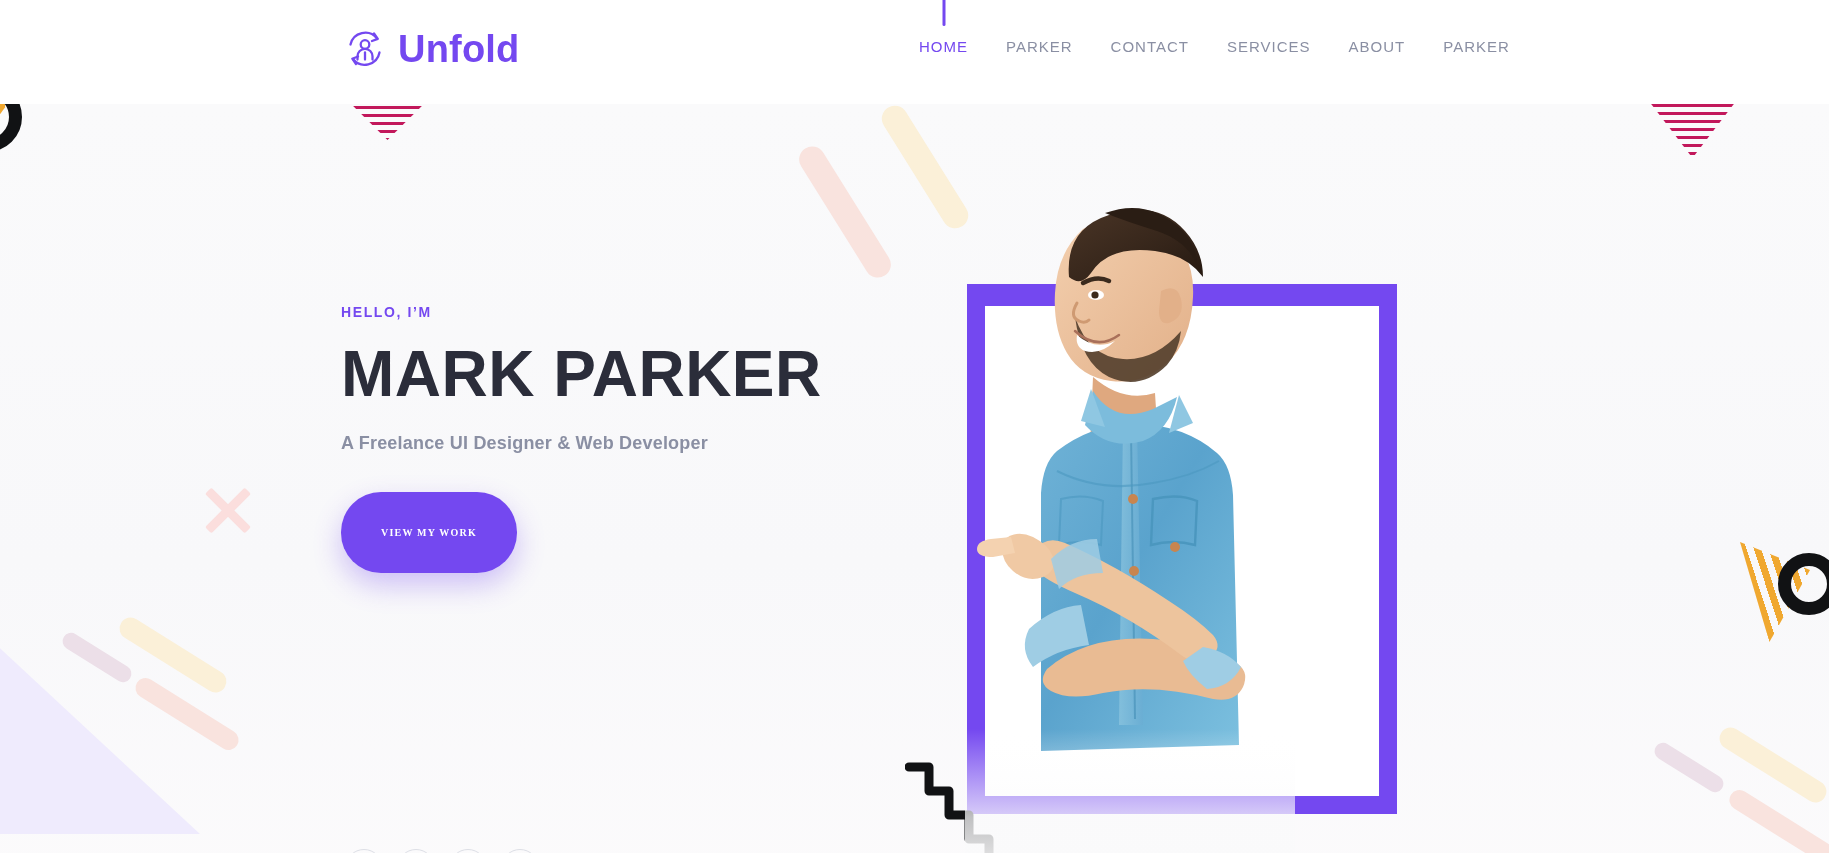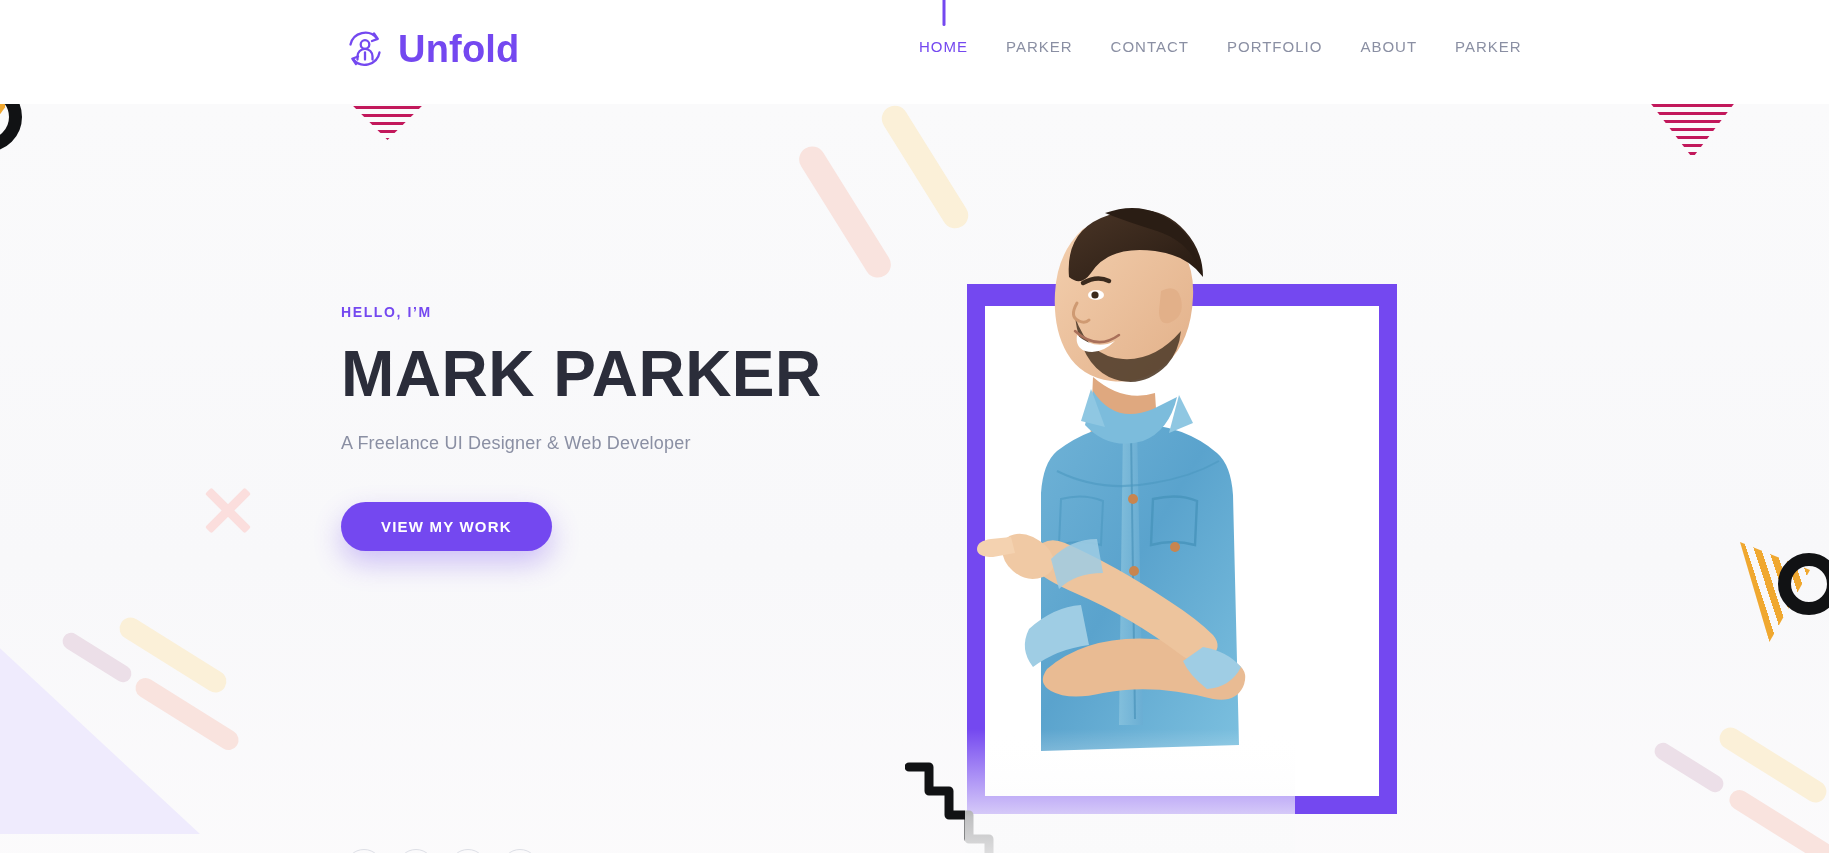--- a/index.html
+++ b/index.html
@@ -80,29 +80,29 @@
   .hero-text{ position:absolute; left:341px; top:200px; width:560px; }
   .eyebrow{
     font-size:14px; font-weight:700; letter-spacing:1.6px; color:#7448f0;
     margin-bottom:20px;
   }
   .hero-name{
     font-size:64px; line-height:1.08; font-weight:700; letter-spacing:.5px;
     color:#2b2d3a; margin-bottom:24px; white-space:nowrap;
   }
   .hero-sub{
-    font-size:18px; color:#8a8fa3; font-weight:400; letter-spacing:.2px;
-    margin-bottom:48px;
+    font-size:18px; color:#8a8fa3; font-weight:700; letter-spacing:.2px;
+    margin-bottom:38px;
   }
   .cta{
     display:inline-block; background:#7448f0; color:#ffffff; border:none;
-    font-size:15px; font-weight:700; letter-spacing:1.2px;
-    padding:16px 40px; border-radius:40px; cursor:pointer;
+    font-size:10px; font-weight:700; letter-spacing:1.2px;
+    padding:35px 40px; border-radius:40px; cursor:pointer;
     box-shadow:0 12px 28px rgba(116,72,240,.32);
-    font-family:Liberation Sans, sans-serif;
+    font-family:Liberation Serif, serif;
   }
 
   
   .socials{ position:absolute; left:345px; top:745px; display:flex; gap:14px; }
   .soc{
     width:38px; height:38px; border-radius:50%; border:1px solid #dddfe6;
     display:flex; align-items:center; justify-content:center;
     color:#b9bcc6; cursor:pointer; background:transparent;
   }
 
@@ -144,21 +144,21 @@
           <path d="M24 27.5 v7"></path>
         </svg>
       </span>
       <span class="logo-text">Unfold</span>
     </a>
 
     <nav class="nav">
       <a href="#" class="active">HOME</a>
       <a href="#">PARKER</a>
       <a href="#">CONTACT</a>
-      <a href="#">PORTFOLIO</a>
+      <a href="#">SERVICES</a>
       <a href="#">ABOUT</a>
       <a href="#">PARKER</a>
     </nav>
   </header>
 
   <section class="hero">
     <div class="hero-inner">
 
       <div class="decor" style="left:-30px; top:-22px; width:72px; height:72px;">
         <div class="decor orange-tri" style="left:-6px; top:8px; width:44px; height:48px;"></div>

